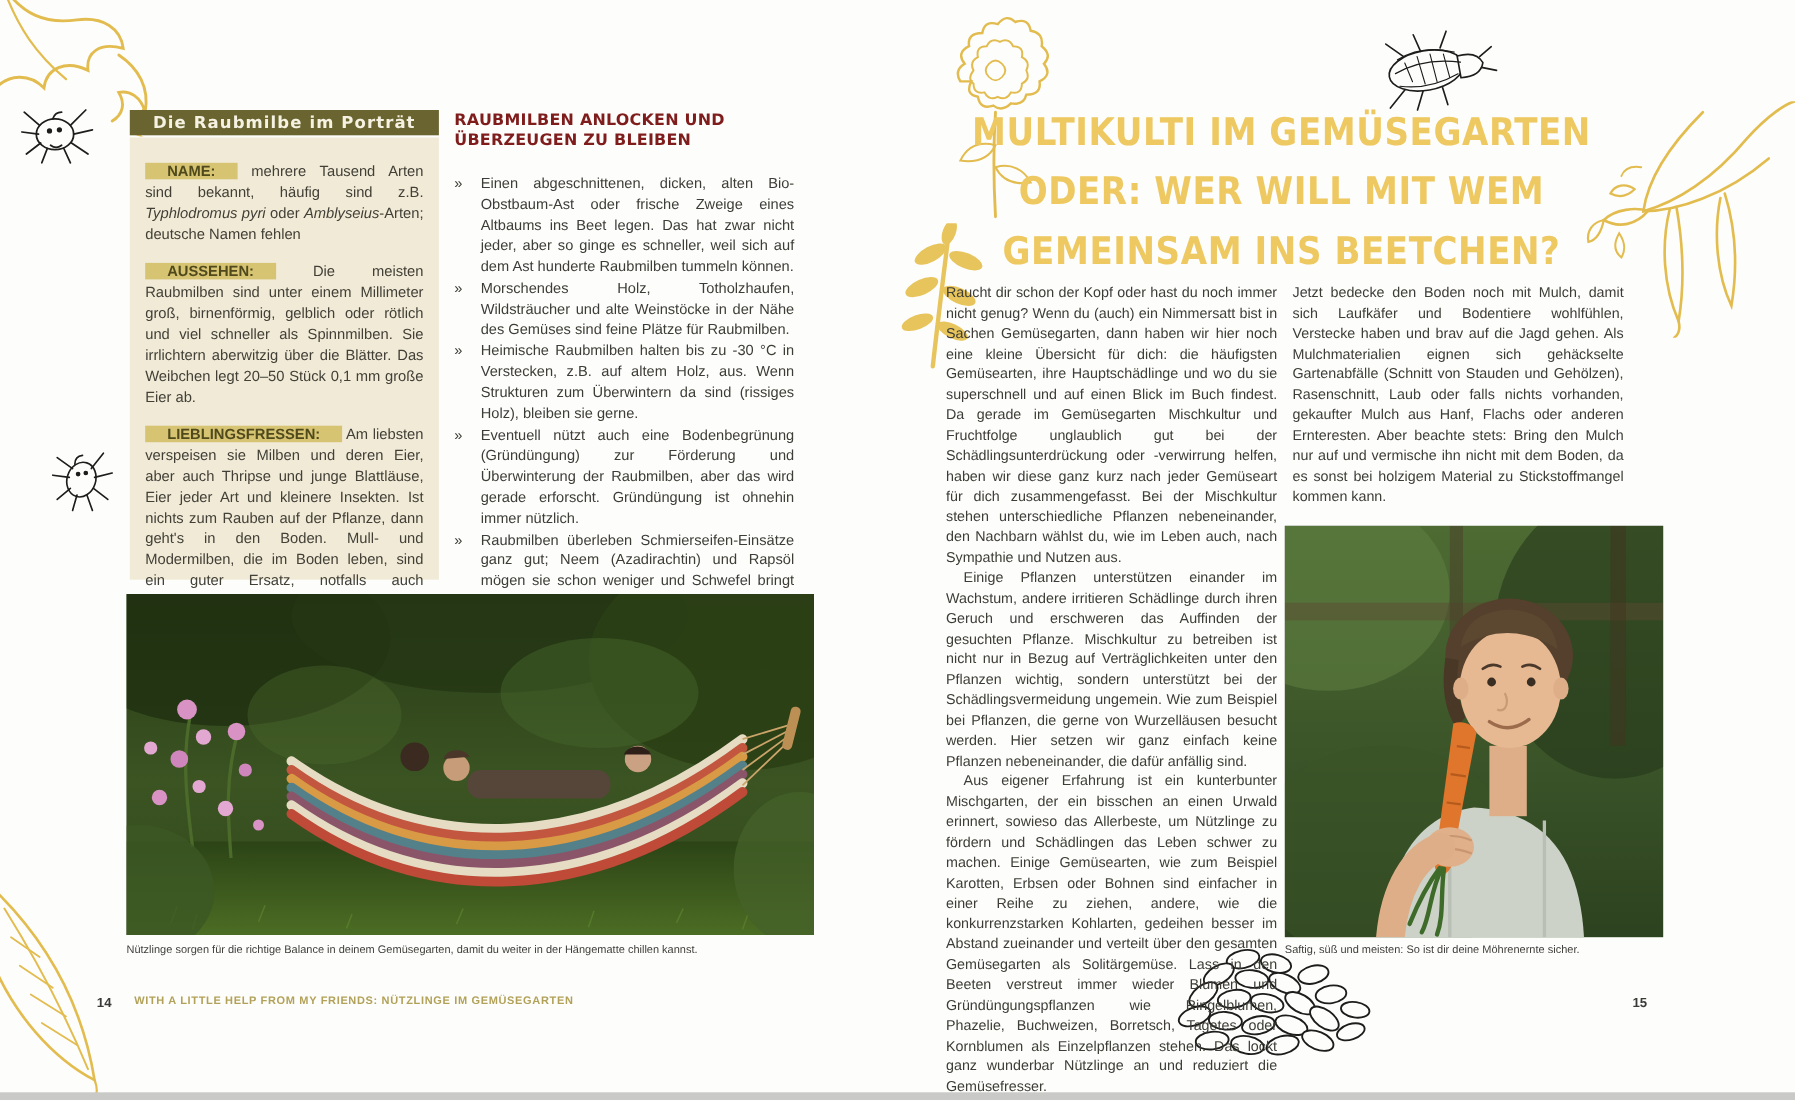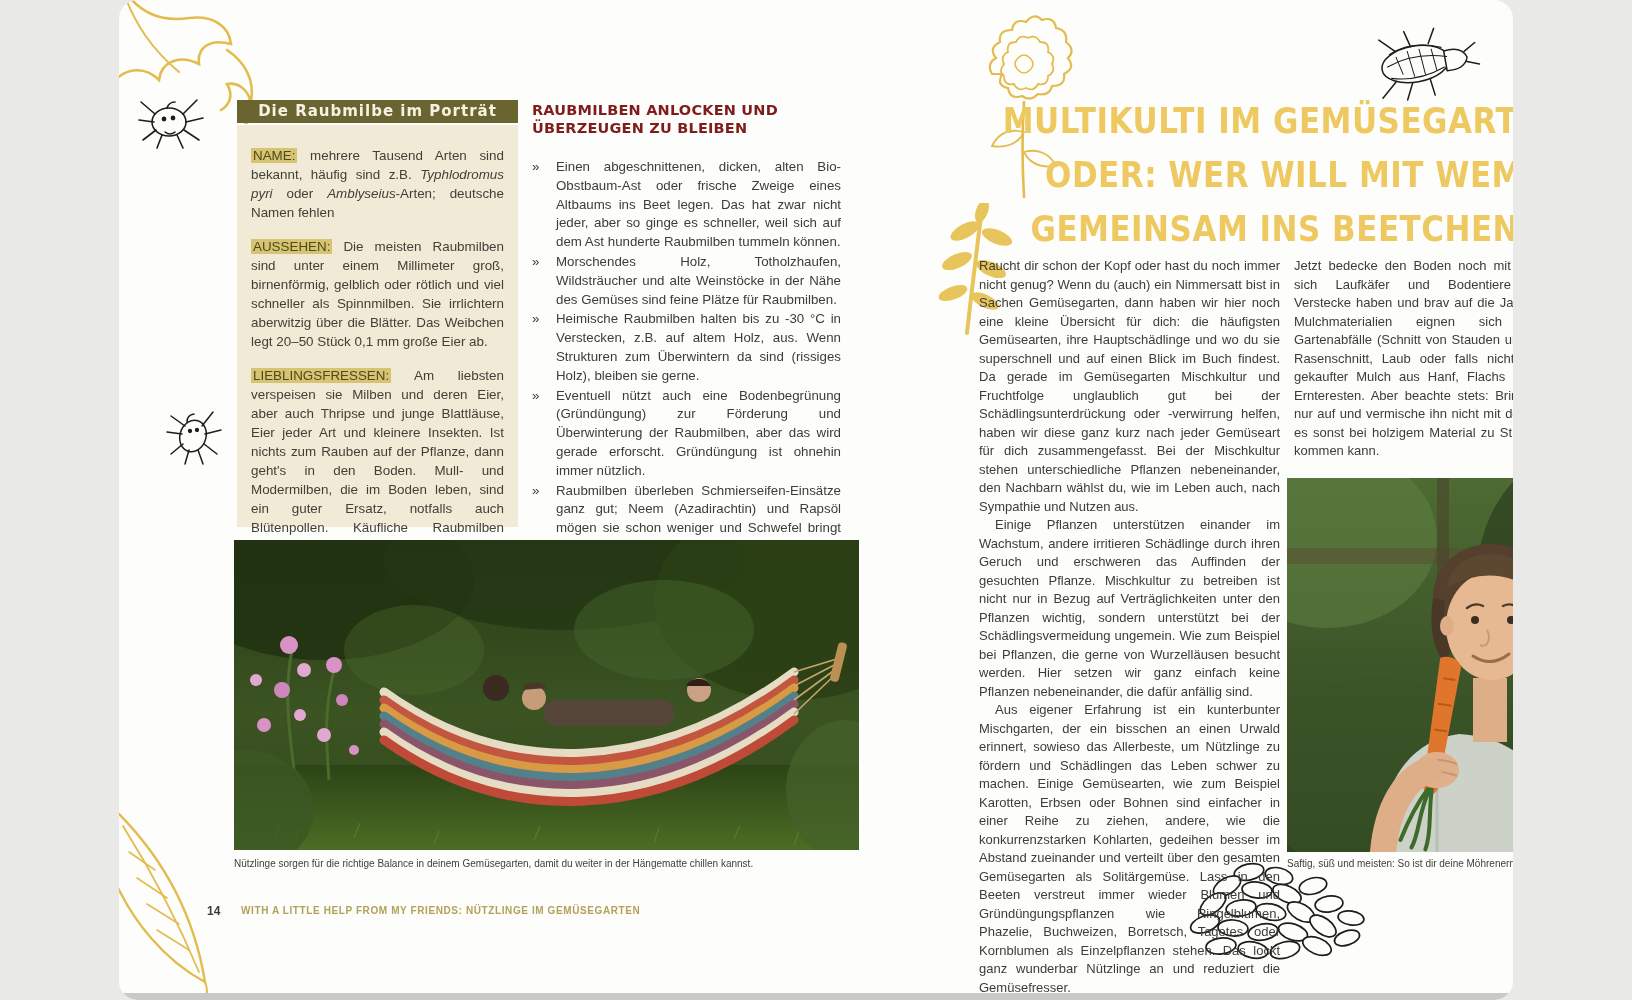--- a/index.html
+++ b/index.html
@@ -1,37 +1,37 @@
 <!DOCTYPE html>
 <html lang="de"><head>
 <meta charset="utf-8">
 <style>
   html,body{margin:0;padding:0;background:#e9e9e7;}
   .spread{
-    position:relative;width:1394px;height:1000px;margin:0 auto;
+    position:relative;width:1632px;height:1000px;margin:0 auto;
     background:#fdfdfb;overflow:hidden;
-    font-family:"Liberation Sans", sans-serif;color:#3d3c37;border-radius:19px;
+    font-family:"Liberation Sans", sans-serif;color:#3d3c37;
   }
   .abs{position:absolute;}
   
   .box-header{
     left:118px;top:100px;width:281px;height:23px;
     background:#6a6530;color:#f6f2e2;
     font-family:"DejaVu Sans", sans-serif;font-weight:bold;font-size:15px;
     letter-spacing:1px;text-align:center;line-height:23px;
   }
   .box-body{
     left:118px;top:125px;width:253px;height:381px;
     background:#f0ead7;padding:21px 14px 0 14px;
     font-size:13.4px;line-height:19px;text-align:justify;color:#413f36;
     hyphens:auto;
   }
   .box-entry{margin:0 0 15px 0;}
   .box-label{
-    background:#d6c473;color:#4f491c;font-weight:normal;padding:0 2px;
+    background:#d6c473;color:#4f491c;font-weight:bold;padding:0 20px;
   }
   .box-entry i{font-style:italic;}
   
   .attract{left:413px;top:101px;width:309px;}
   .attract-heading{
     color:#7f1d1d;font-weight:bold;font-size:14.5px;line-height:18px;
     letter-spacing:.2px;margin:0 0 21px 0;font-family:"DejaVu Sans",sans-serif;
   }
   .bullets{list-style:none;margin:0;padding:0;font-size:13.3px;line-height:18.8px;}
   .bullets li{display:flex;margin:0 0 1px 0;}

